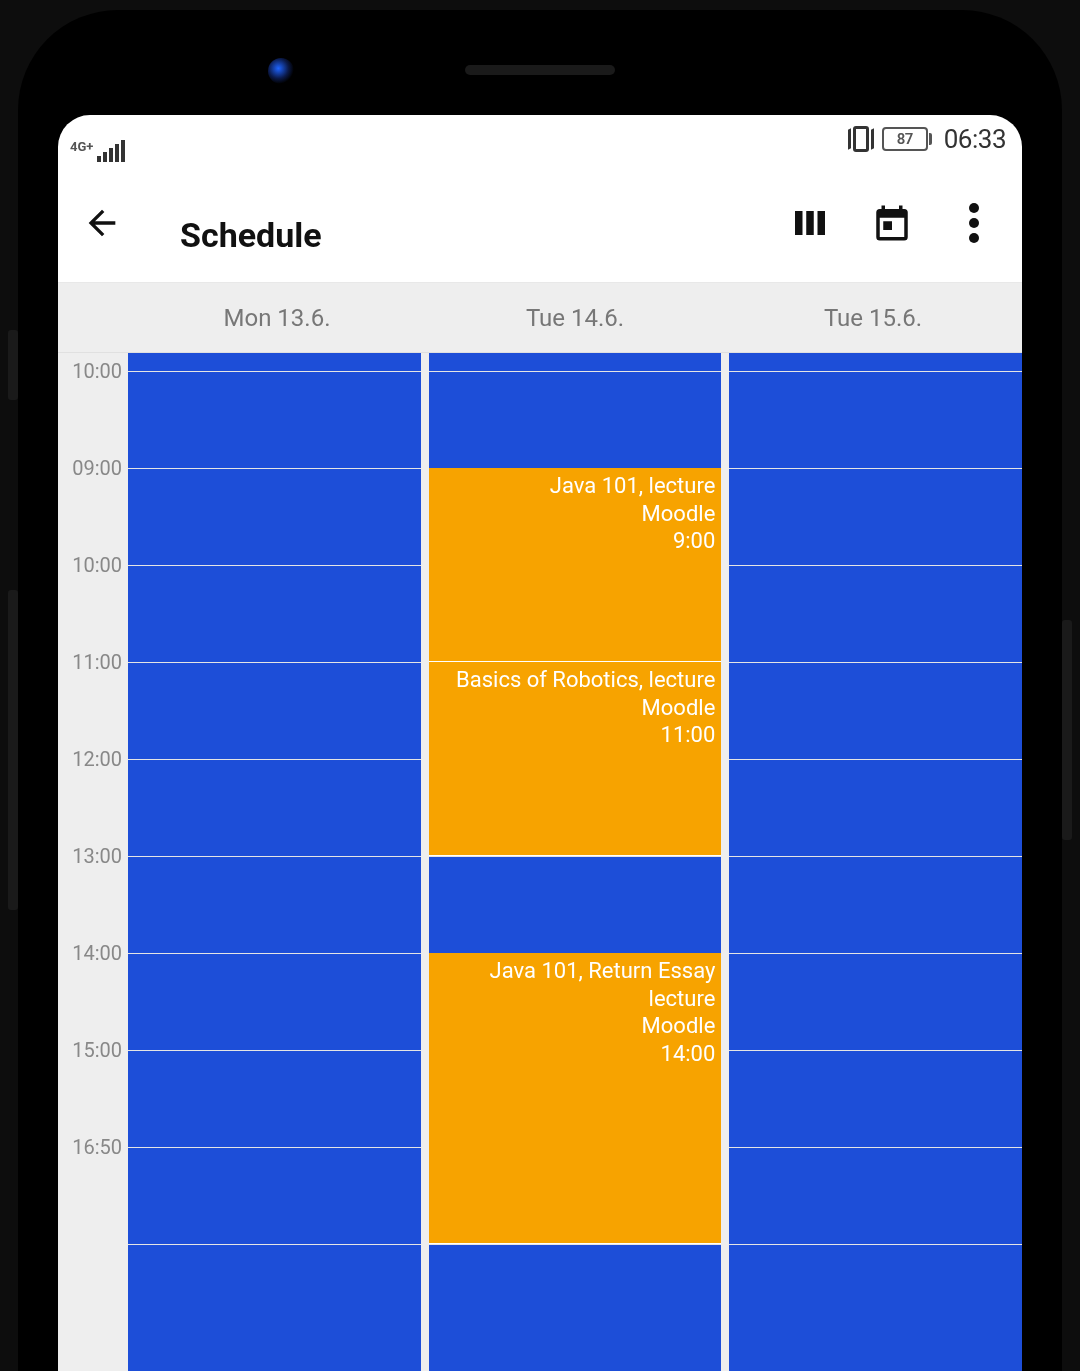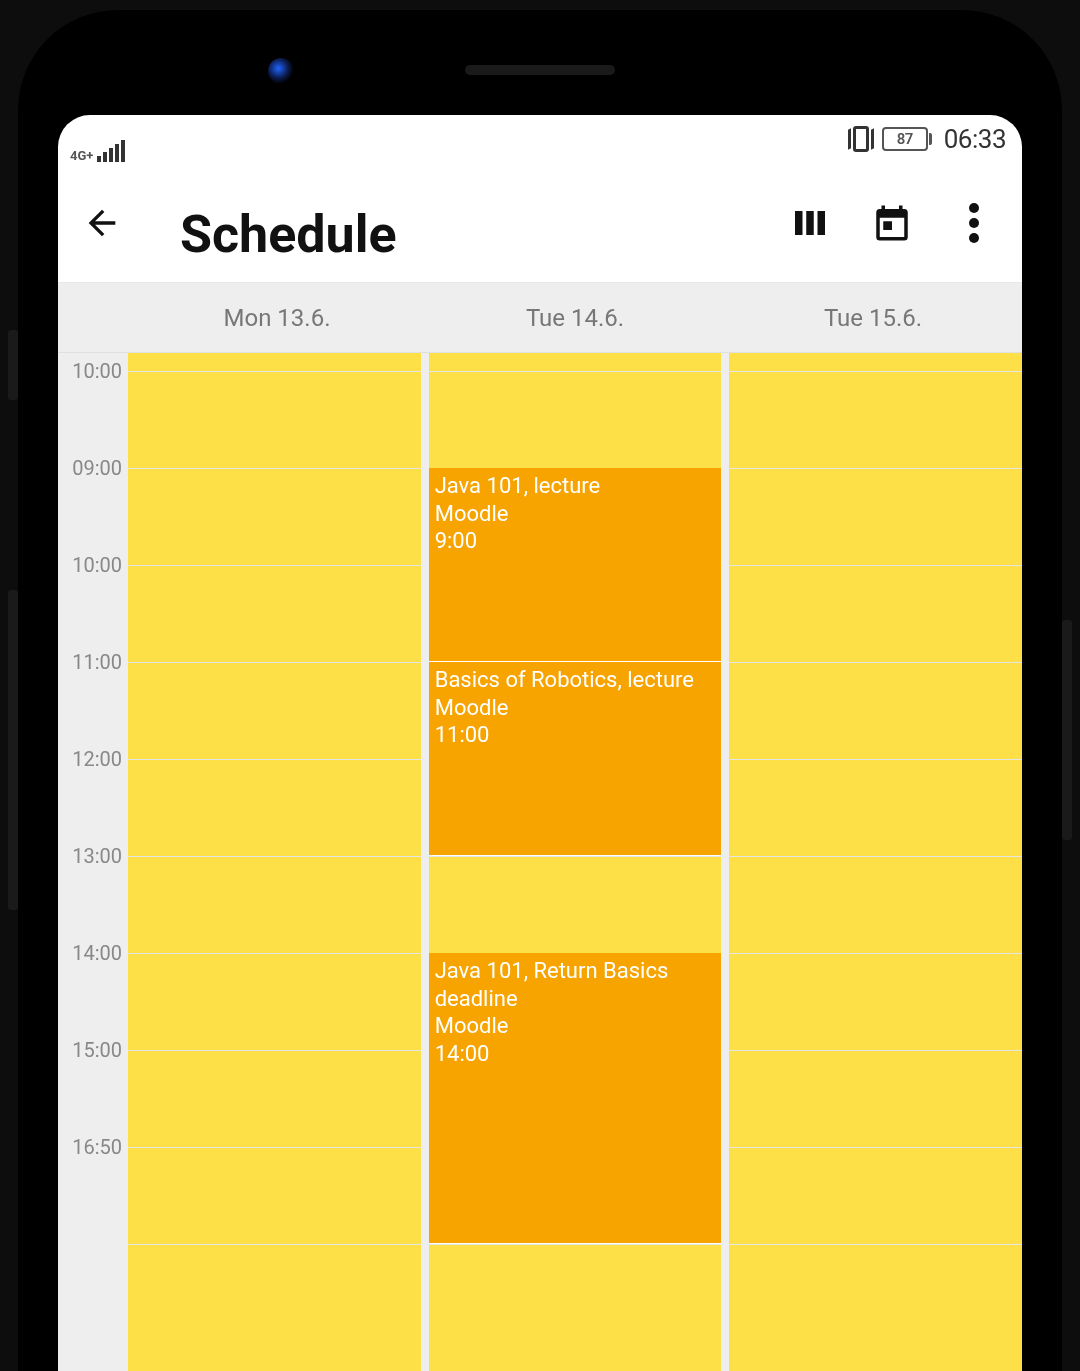--- a/index.html
+++ b/index.html
@@ -71,21 +71,21 @@
   
   .statusbar {
     height: 48px;
     display: flex;
     align-items: center;
     justify-content: space-between;
     padding: 0 16px 0 12px;
     color: #333;
     font-size: 24px;
   }
-  .status-left { display: flex; align-items: flex-end; gap: 2px; margin-top: 23px; }
+  .status-left { display: flex; gap: 2px; margin-top: 23px; }
   .net-label { font-size: 13px; font-weight: 700; line-height: 1; margin-right: 2px; color:#555;}
   .sigbars { display: flex; align-items: flex-end; gap: 2px; height: 22px;}
   .sigbars span { width: 4px; background: #333; display: block;}
   .sigbars span:nth-child(1){height:6px;}
   .sigbars span:nth-child(2){height:10px;}
   .sigbars span:nth-child(3){height:14px;}
   .sigbars span:nth-child(4){height:18px;}
   .sigbars span:nth-child(5){height:22px;}
 
   .status-right { display: flex; align-items: center; gap: 8px; }
@@ -111,21 +111,21 @@
     border-bottom: 1px solid #e8e8e8;
     background:#fff;
   }
   .back-btn, .action-btn {
     width: 56px; height: 56px;
     display: flex; align-items: center; justify-content: center;
     cursor: pointer;
   }
   .title {
     flex: 1;
-    font-size: 52px;
+    font-size: 34px;
     font-weight: 700;
     color: #111;
     margin-left: 32px;
     margin-top: 24px;
   }
   .actions { display: flex; gap: 26px; align-items:center;}
 
   
   .dayheader {
     height: 70px;
@@ -161,22 +161,23 @@
     color: #888;
   }
   .columns {
     position: absolute;
     left: 70px; right: 0; top: 0; bottom: 0;
     display: flex;
   }
   .col {
     flex: 1;
     position: relative;
-    background: #fde047;
+    background: #1d4ed8;
     margin-left: 8px;
+    text-align: right;
   }
   .col:first-child { margin-left: 0; }
   .col .hline {
     position: absolute;
     left: 0; right: 0;
     border-top: 1px solid #e5e5e5;
   }
   .event {
     position: absolute;
     left: 0; right: 0;
@@ -310,21 +311,21 @@
                 <span class="ev-line">Java 101, lecture</span>
                 <span class="ev-line">Moodle</span>
                 <span class="ev-line">9:00</span>
               </div>
               <div class="event" style="top: 309px; height: 194px; background: rgb(247, 163, 0);">
                 <span class="ev-line">Basics of Robotics, lecture</span>
                 <span class="ev-line">Moodle</span>
                 <span class="ev-line">11:00</span>
               </div>
               <div class="event" style="top: 600px; height: 291px; background: rgb(247, 163, 0);">
-                <span class="ev-line">Java 101, Return Basics deadline</span>
+                <span class="ev-line">Java 101, Return Essay lecture</span>
                 <span class="ev-line">Moodle</span>
                 <span class="ev-line">14:00</span>
               </div>
             </div>
           <div class="col">
               <div class="hline" style="top: 18px;"></div>
               <div class="hline" style="top: 115px;"></div>
               <div class="hline" style="top: 212px;"></div>
               <div class="hline" style="top: 309px;"></div>
               <div class="hline" style="top: 406px;"></div>

